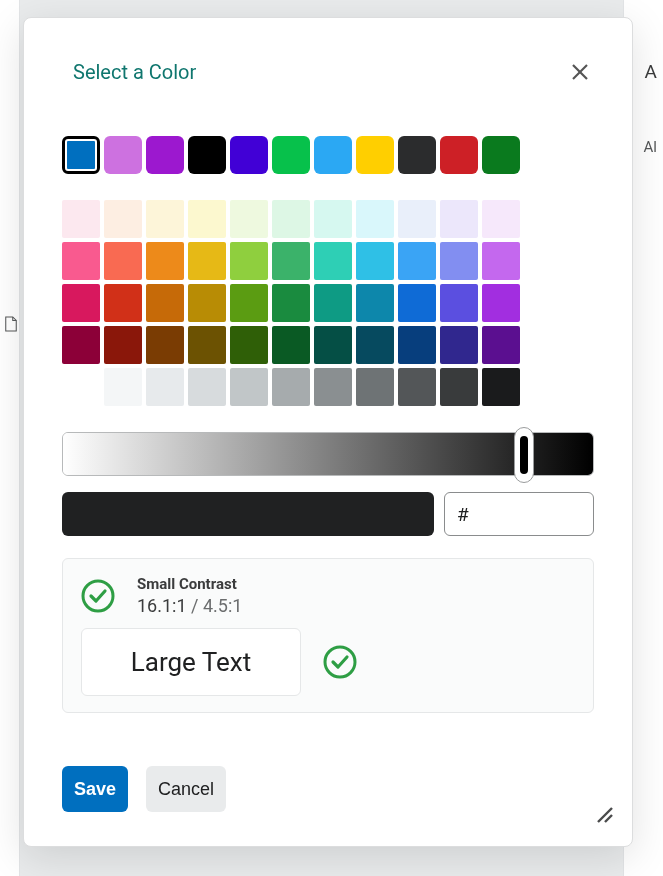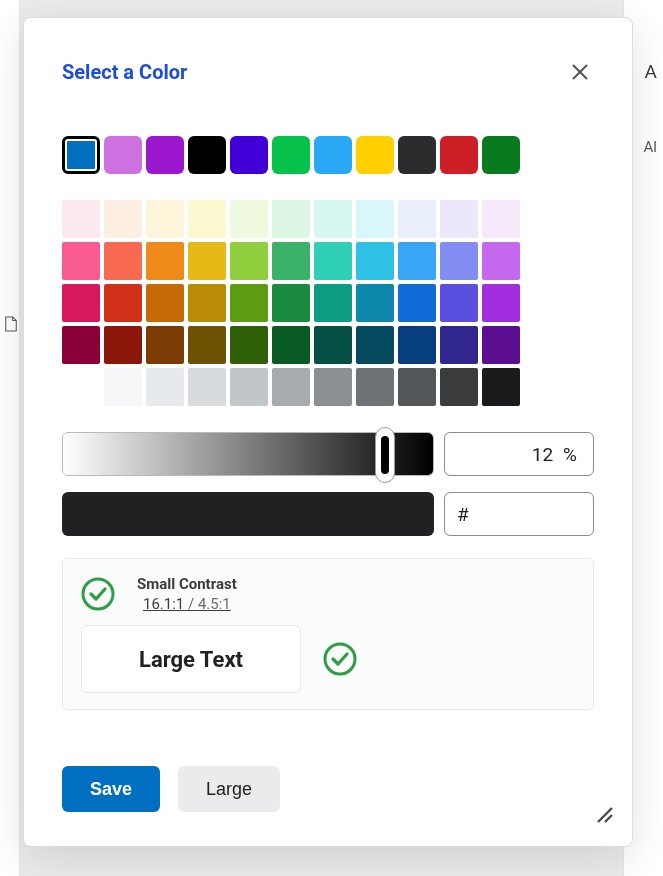--- a/index.html
+++ b/index.html
@@ -68,22 +68,23 @@
     flex-direction: column;
   }
   .dialog-header {
     display: flex;
     justify-content: space-between;
     align-items: center;
     margin-bottom: 50px;
   }
   .dialog-title {
     font-size: 20px;
-    font-weight: 700;
-    color: #1d4ed8;
+    font-weight: 400;
+    color: #0f766e;
+    margin-left: 11px;
   }
   .close-btn {
     width: 28px;
     height: 28px;
     display: flex;
     align-items: center;
     justify-content: center;
     cursor: pointer;
   }
   .close-btn svg { width: 18px; height: 18px; stroke: #555; stroke-width: 2.2; }
@@ -233,58 +234,56 @@
     height: 68px;
     background: #fff;
     border: 1px solid #e5e7e8;
     border-radius: 6px;
     display: flex;
     align-items: center;
     justify-content: center;
     color: #202122;
   }
   .sample-small { font-size: 16px; }
-  .sample-large { font-size: 22px; font-weight: 700; }
+  .sample-large { font-size: 26px; font-weight: 400; }
   .check-icon {
     width: 34px;
     height: 34px;
     display: flex;
     align-items: center;
     justify-content: center;
   }
   .check-icon svg { width: 34px; height: 34px; }
   .contrast-text {
     display: flex;
     flex-direction: column;
     gap: 2px;
-    text-align: center;
   }
   .contrast-title {
     font-size: 15px;
     font-weight: 700;
     color: #3b3c3d;
   }
   .contrast-ratio {
-    font-size: 15px;
+    font-size: 18px;
     color: #3b3c3d;
-    text-decoration: underline;
   }
   .contrast-ratio .threshold {
     color: #6b6d6e;
   }
 
   .dialog-footer {
     margin-top: auto;
     display: flex;
     gap: 18px;
     align-items: center;
   }
   .btn {
     height: 46px;
-    padding: 0 28px;
+    padding: 0 12px;
     border-radius: 6px;
     font-size: 18px;
     font-weight: 700;
     cursor: pointer;
     display: flex;
     align-items: center;
     justify-content: center;
     border: none;
   }
   .btn-primary {
@@ -410,24 +409,20 @@
         <div class="swatch" style="background: rgb(57, 59, 60);"></div>
         <div class="swatch" style="background: rgb(26, 27, 28);"></div>
       </div>
     </div>
 
   <div class="slider-row">
     <div class="bright-slider">
       <div class="track"></div>
       <div class="thumb" id="bright-thumb" style="left: calc(87% - 10px);"></div>
     </div>
-    <div class="pct-input">
-      <input type="text" value="12" style="">
-      <span>%</span>
-    </div>
   </div>
 
   <div class="hex-row">
     <div class="color-preview" id="color-preview" style="background: rgb(32, 33, 34);"></div>
     <div class="hex-input">
       <span>#</span>
     </div>
   </div>
 
   <div class="contrast-panel">
@@ -451,21 +446,21 @@
         <svg viewBox="0 0 34 34">
             <circle cx="17" cy="17" r="15" fill="none" stroke="#2e9e44" stroke-width="3"></circle>
             <path d="M10 17l5 5 9-10" fill="none" stroke="#2e9e44" stroke-width="3.2" stroke-linecap="round" stroke-linejoin="round"></path>
           </svg>
       </div>
     </div>
   </div>
 
   <div class="dialog-footer">
     <button class="btn btn-primary">Save</button>
-    <button class="btn btn-secondary">Large</button>
+    <button class="btn btn-secondary">Cancel</button>
   </div>
 
   <div class="resize-handle">
     <svg viewBox="0 0 20 20">
         <line x1="4" y1="18" x2="18" y2="4"></line>
         <line x1="11" y1="18" x2="18" y2="11"></line>
       </svg>
   </div>
 
 </div>

